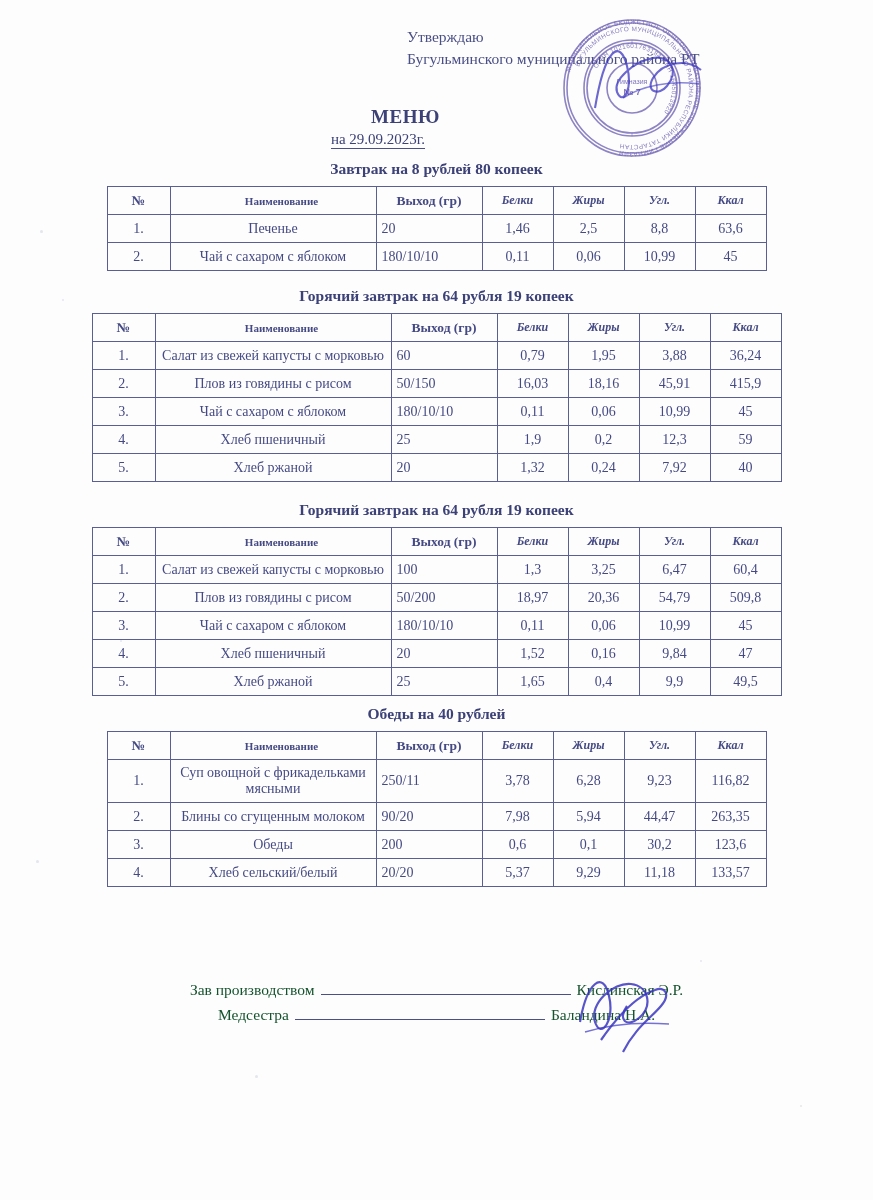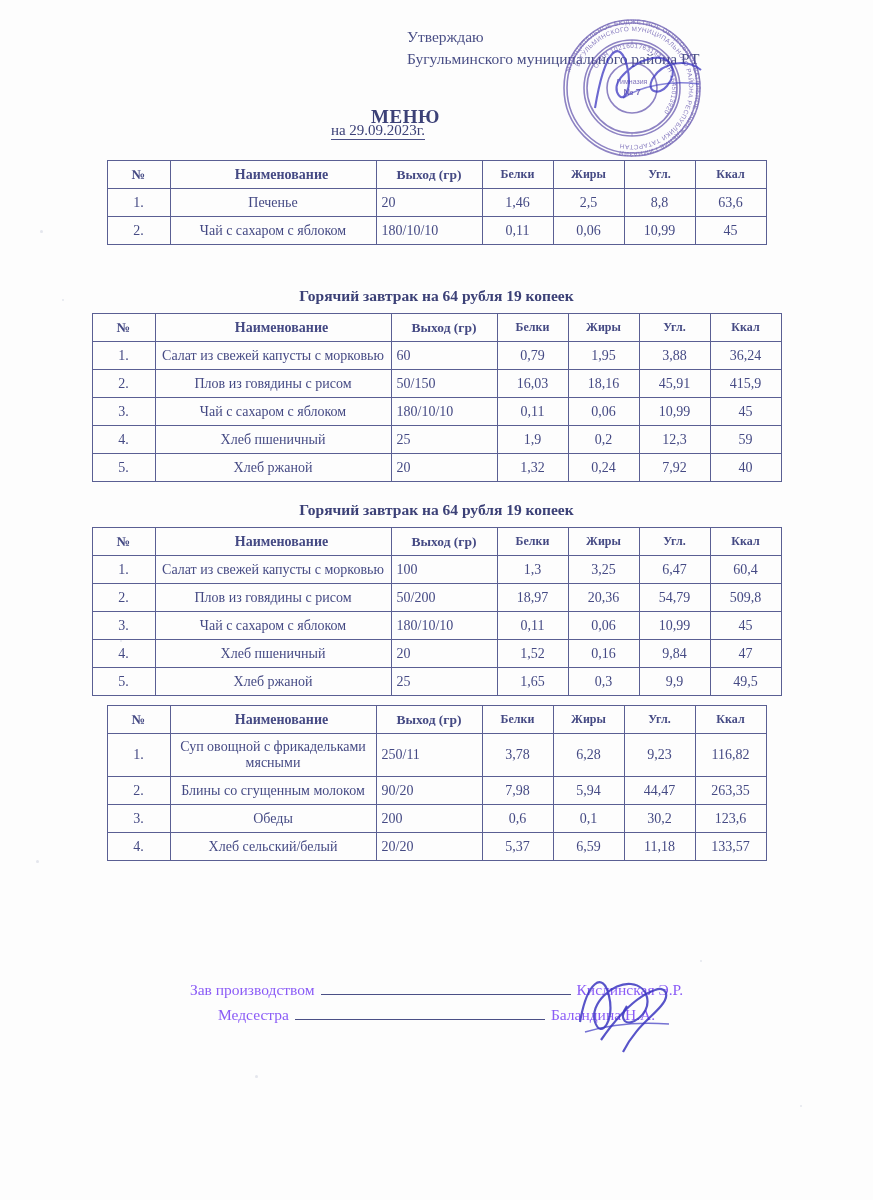--- a/index.html
+++ b/index.html
@@ -46,21 +46,21 @@
     left: 0;
     width: 811px;
     text-align: center;
     font-size: 19px;
     font-weight: bold;
     letter-spacing: .5px;
     color: #3c4177;
   }
   .subtitle {
     position: absolute;
-    top: 122px;
+    top: 131px;
     left: 0;
     width: 756px;
     text-align: center;
     font-size: 15px;
     color: #3c4177;
   }
   .subtitle span { border-bottom: 1px solid #4a4f86; padding-bottom: 1px; }
 
   .section-title {
     text-align: center;
@@ -85,22 +85,22 @@
     color: #454a84;
     padding: 4px 5px;
     vertical-align: middle;
     height: 19px;
   }
   table.menu th {
     font-weight: bold;
     text-align: center;
     font-size: 13.5px;
   }
-  table.menu th.name-h { font-size: 14px; padding-left: 22px; }
-  table.menu th.small-h { font-size: 12px; }
+  table.menu th.name-h { font-size: 11px; padding-left: 22px; }
+  table.menu th.small-h { font-size: 12px; font-style: italic; }
   td.c-num { text-align: center; width: 52px; }
   td.c-name { text-align: center; padding-left: 10px; }
   td.c-out  { text-align: left; width: 95px; }
   td.c-val  { text-align: center; width: 60px; }
   th.c-num { width: 52px; }
   th.c-out { width: 95px; }
   th.c-val { width: 60px; }
 
   
   .stamp {
@@ -115,21 +115,21 @@
   .signature {
     position: absolute;
     pointer-events: none;
   }
   .footer {
     position: absolute;
     top: 980px;
     left: 0;
     width: 873px;
     font-size: 15.5px;
-    color: #8b5cf6;
+    color: #14532d;
   }
   .footer .row {
     display: flex;
     justify-content: center;
     align-items: baseline;
     margin-bottom: 6px;
   }
   .footer .lbl { white-space: nowrap; }
   .footer .line {
     display: inline-block;
@@ -190,20 +190,21 @@
 
   <svg class="signature" style="left:575px; top:28px;" width="150" height="100">
     <path d="M20,80 C30,20 45,10 52,38 C58,62 48,78 42,64 C38,52 58,34 78,30 C96,27 104,44 92,58 C84,68 70,64 78,50 C88,34 112,30 126,42" fill="none" stroke="#3b36c0" stroke-width="2.1" opacity="0.75"></path>
     <path d="M48,70 C66,58 96,52 124,56" fill="none" stroke="#3b36c0" stroke-width="1.6" opacity="0.6"></path>
   </svg>
 
   <div class="title">МЕНЮ</div>
   <div class="subtitle"><span>на 29.09.2023г.</span></div>
 
   <div class="section" style="top:160px;">
+    <div class="section-title">Завтрак на 8 рублей 80 копеек</div>
     <table class="menu" style="width:660px;">
       <thead>
         <tr>
           <th class="c-num">№</th>
           <th class="name-h">Наименование</th>
           <th class="c-out">Выход (гр)</th>
           <th class="c-val small-h">Белки</th>
           <th class="c-val small-h">Жиры</th>
           <th class="c-val small-h">Угл.</th>
           <th class="c-val small-h">Ккал</th>
@@ -345,29 +346,30 @@
           <td class="c-val">1,52</td>
           <td class="c-val">0,16</td>
           <td class="c-val">9,84</td>
           <td class="c-val">47</td>
         </tr>
         <tr>
           <td class="c-num">5.</td>
           <td class="c-name">Хлеб ржаной</td>
           <td class="c-out">25</td>
           <td class="c-val">1,65</td>
-          <td class="c-val">0,3</td>
+          <td class="c-val">0,4</td>
           <td class="c-val">9,9</td>
           <td class="c-val">49,5</td>
         </tr>
       </tbody>
     </table>
   </div>
 
   <div class="section" style="top:705px;">
+    <div class="section-title">Обеды на 40 рублей</div>
     <table class="menu" style="width:660px;">
       <thead>
         <tr>
           <th class="c-num">№</th>
           <th class="name-h">Наименование</th>
           <th class="c-out">Выход (гр)</th>
           <th class="c-val small-h">Белки</th>
           <th class="c-val small-h">Жиры</th>
           <th class="c-val small-h">Угл.</th>
           <th class="c-val small-h">Ккал</th>
@@ -399,21 +401,21 @@
           <td class="c-val">0,6</td>
           <td class="c-val">0,1</td>
           <td class="c-val">30,2</td>
           <td class="c-val">123,6</td>
         </tr>
         <tr>
           <td class="c-num">4.</td>
           <td class="c-name">Хлеб сельский/белый</td>
           <td class="c-out">20/20</td>
           <td class="c-val">5,37</td>
-          <td class="c-val">6,59</td>
+          <td class="c-val">9,29</td>
           <td class="c-val">11,18</td>
           <td class="c-val">133,57</td>
         </tr>
       </tbody>
     </table>
   </div>
 
   <div class="footer">
     <div class="row">
       <span class="lbl">Зав производством</span>

